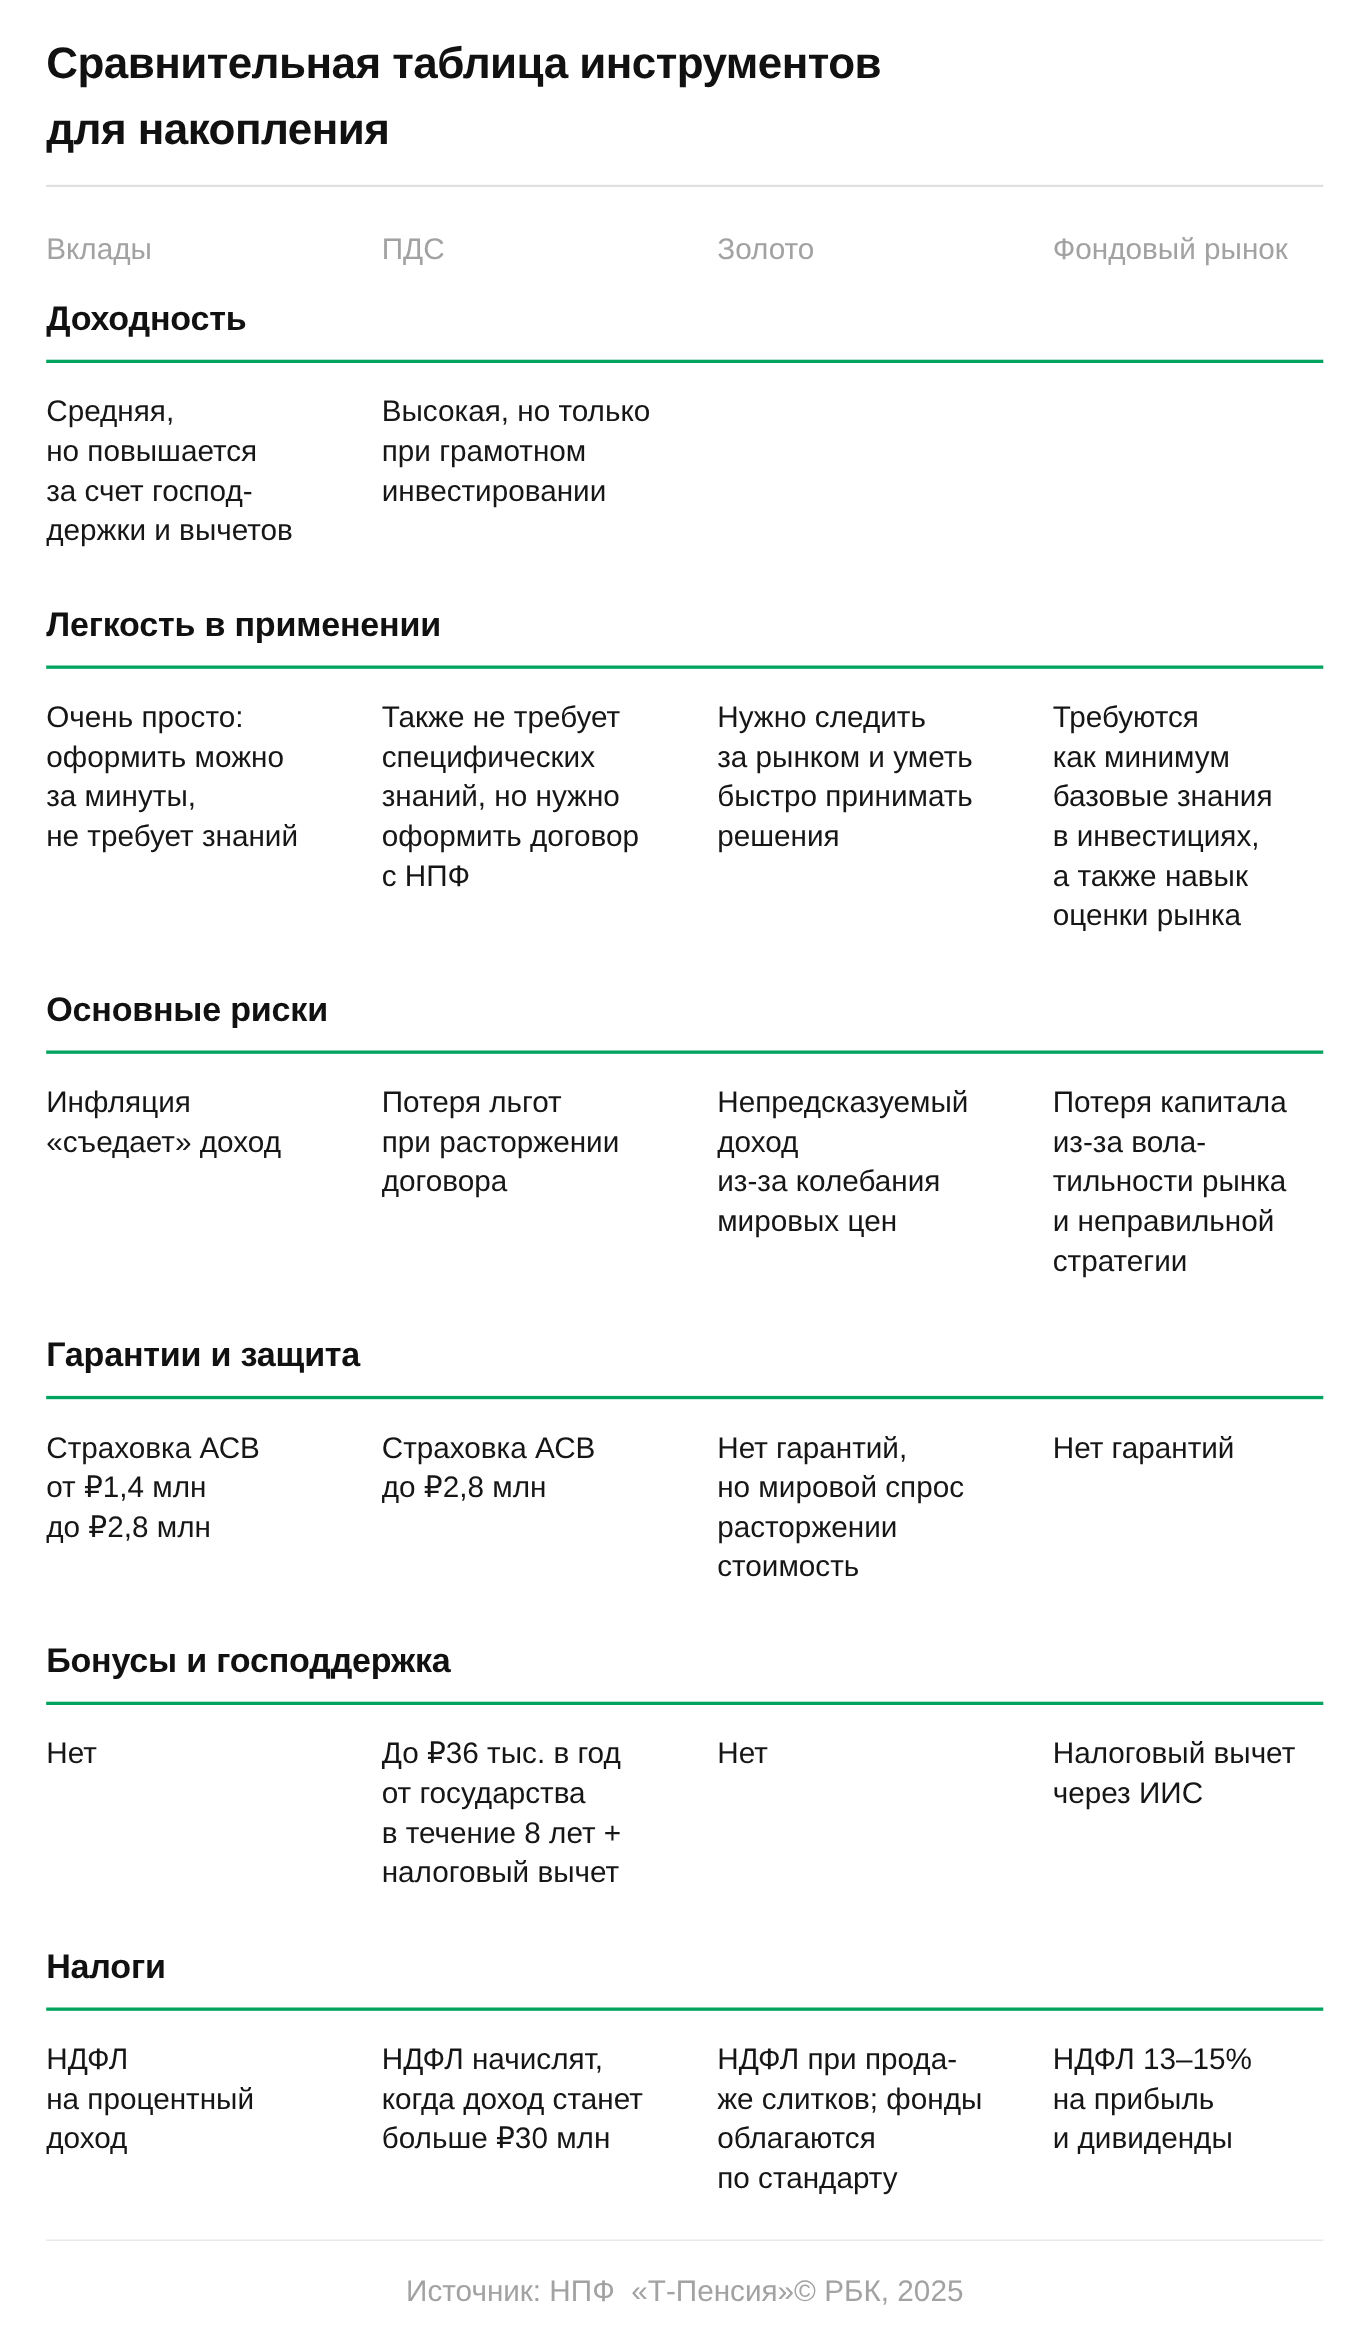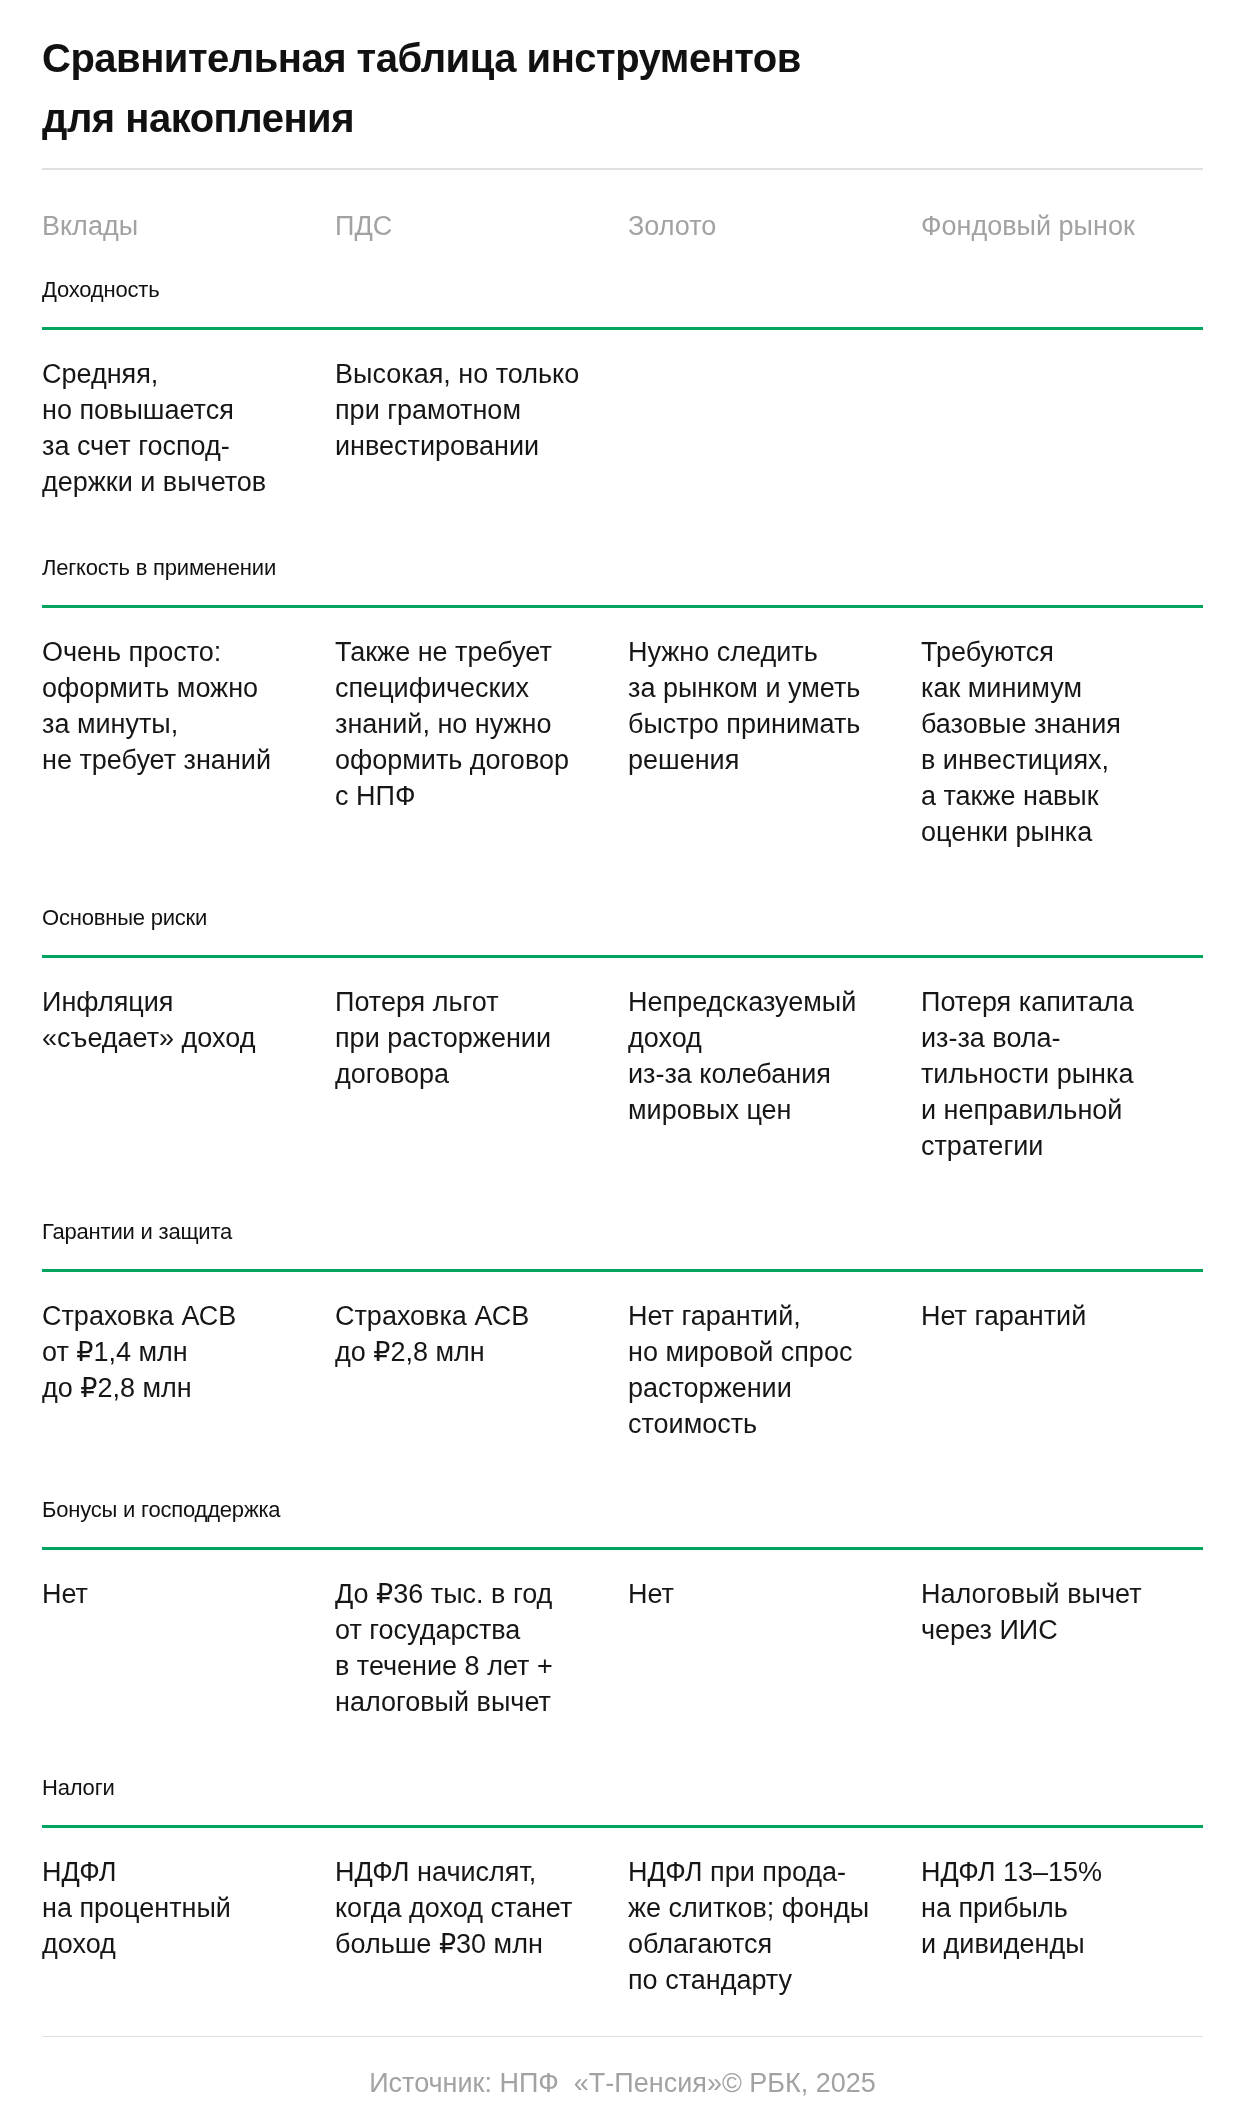--- a/index.html
+++ b/index.html
@@ -17,25 +17,25 @@
   }
   .page{width:1240px;height:2128px;padding:28px 16px 0 42px;}
   .title{
     font-size:40px;line-height:60px;font-weight:800;
     letter-spacing:-0.5px;color:#111;white-space:pre-line;
   }
   .top-divider{width:1161px;height:2px;background:var(--gray-line);margin-top:20px;}
   .grid{
     display:grid;
     grid-template-columns:repeat(4,283px);
-    column-gap:10px;
+    column-gap:22px;
   }
   .header-row{margin-top:38px;font-size:27px;line-height:36px;color:var(--gray-text);}
   .section-title{
-    font-size:22px;line-height:40px;font-weight:400;letter-spacing:-0.2px;
+    font-size:31px;line-height:40px;font-weight:700;letter-spacing:-0.2px;
     margin-top:48px;color:#111;
   }
   .section-title.first{margin-top:26px;}
   .rule{width:1161px;height:3px;background:var(--green);margin-top:17px;}
   .row{margin-top:26px;font-size:27px;line-height:36px;}
   .cell{white-space:pre-line;}
   .footer-divider{width:1161px;height:1px;background:var(--gray-line);margin-top:38px;}
   .footer{
     width:1161px;margin-top:28px;display:flex;justify-content:center;
     font-size:27px;line-height:36px;color:var(--gray-text);

